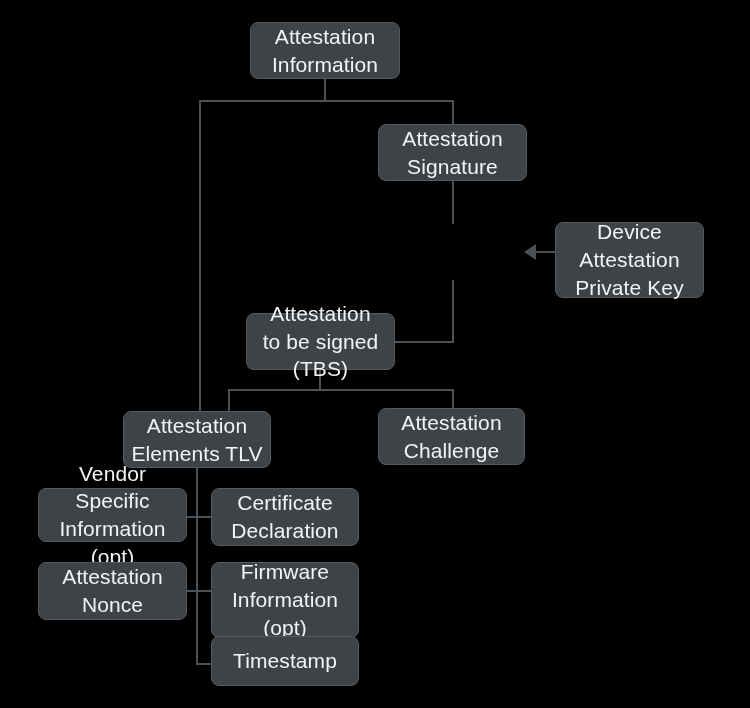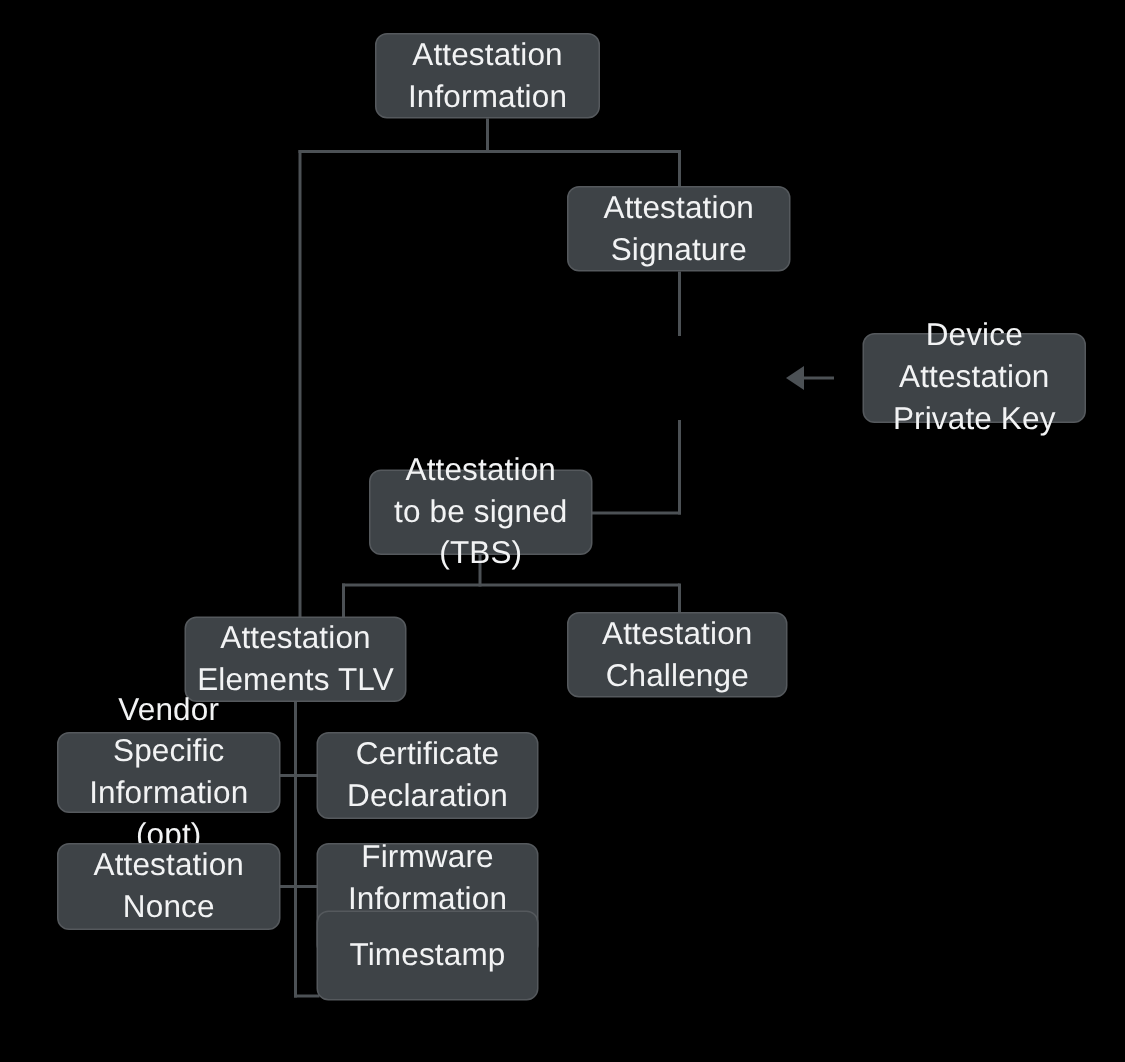--- a/index.html
+++ b/index.html
@@ -93,21 +93,21 @@
     <span class="label">Attestation
 Information</span>
   </div>
 
   <div class="node" style="left:378px; top:124px; width:149px; height:57px;">
     <span class="label">Attestation
 Signature</span>
   </div>
 
 
-  <div class="node" style="left:555px; top:222px; width:149px; height:60px;margin-left:20px;">
+  <div class="node" style="left:555px; top:222px; width:149px; height:76px;">
     <span class="label">Device
 Attestation
 Private Key</span>
   </div>
 
   <div class="node" style="left:246px; top:313px; width:149px; height:57px;">
     <span class="label">Attestation
 to be signed (TBS)</span>
   </div>
 
@@ -134,17 +134,17 @@
   <div class="node" style="left:38px; top:562px; width:149px; height:58px;">
     <span class="label">Attestation
 Nonce</span>
   </div>
 
   <div class="node" style="left:211px; top:562px; width:148px; height:76px;">
     <span class="label">Firmware
 Information (opt)</span>
   </div>
 
-  <div class="node" style="left:211px; top:607px; width:148px; height:60px;">
+  <div class="node" style="left:211px; top:636px; width:148px; height:50px;">
     <span class="label">Timestamp</span>
   </div>
 
 </div>
 
 </body></html>

